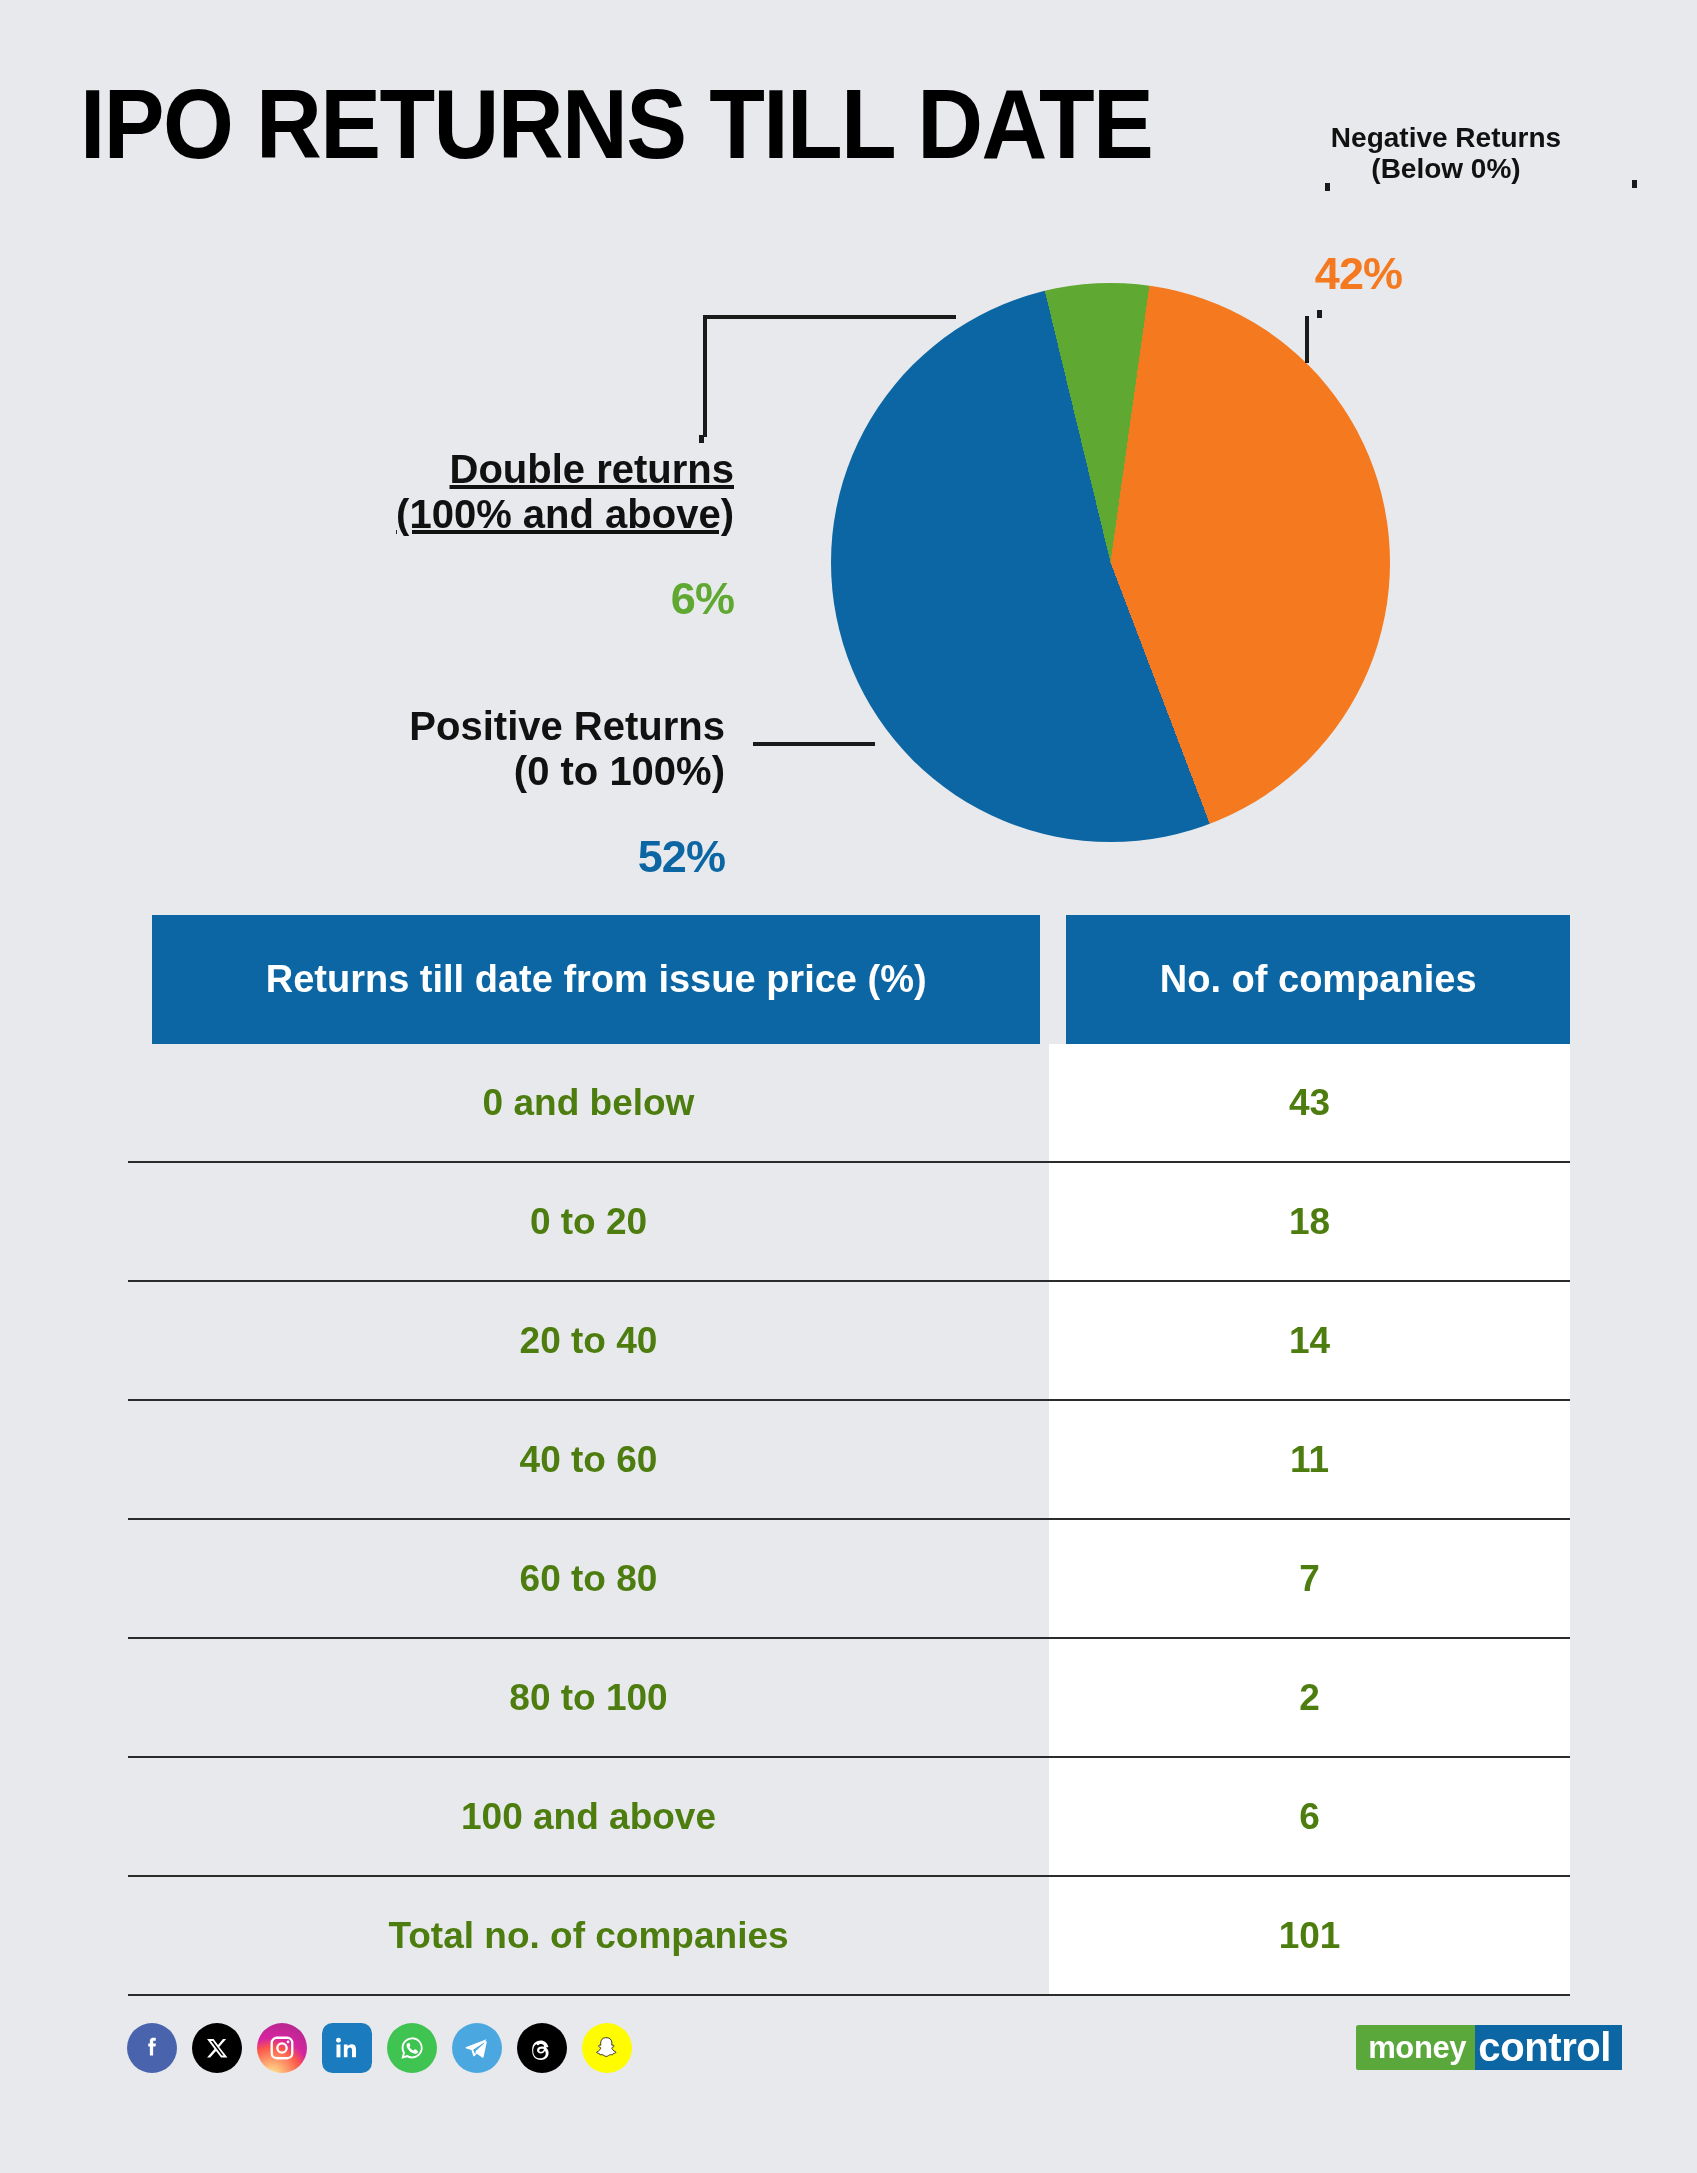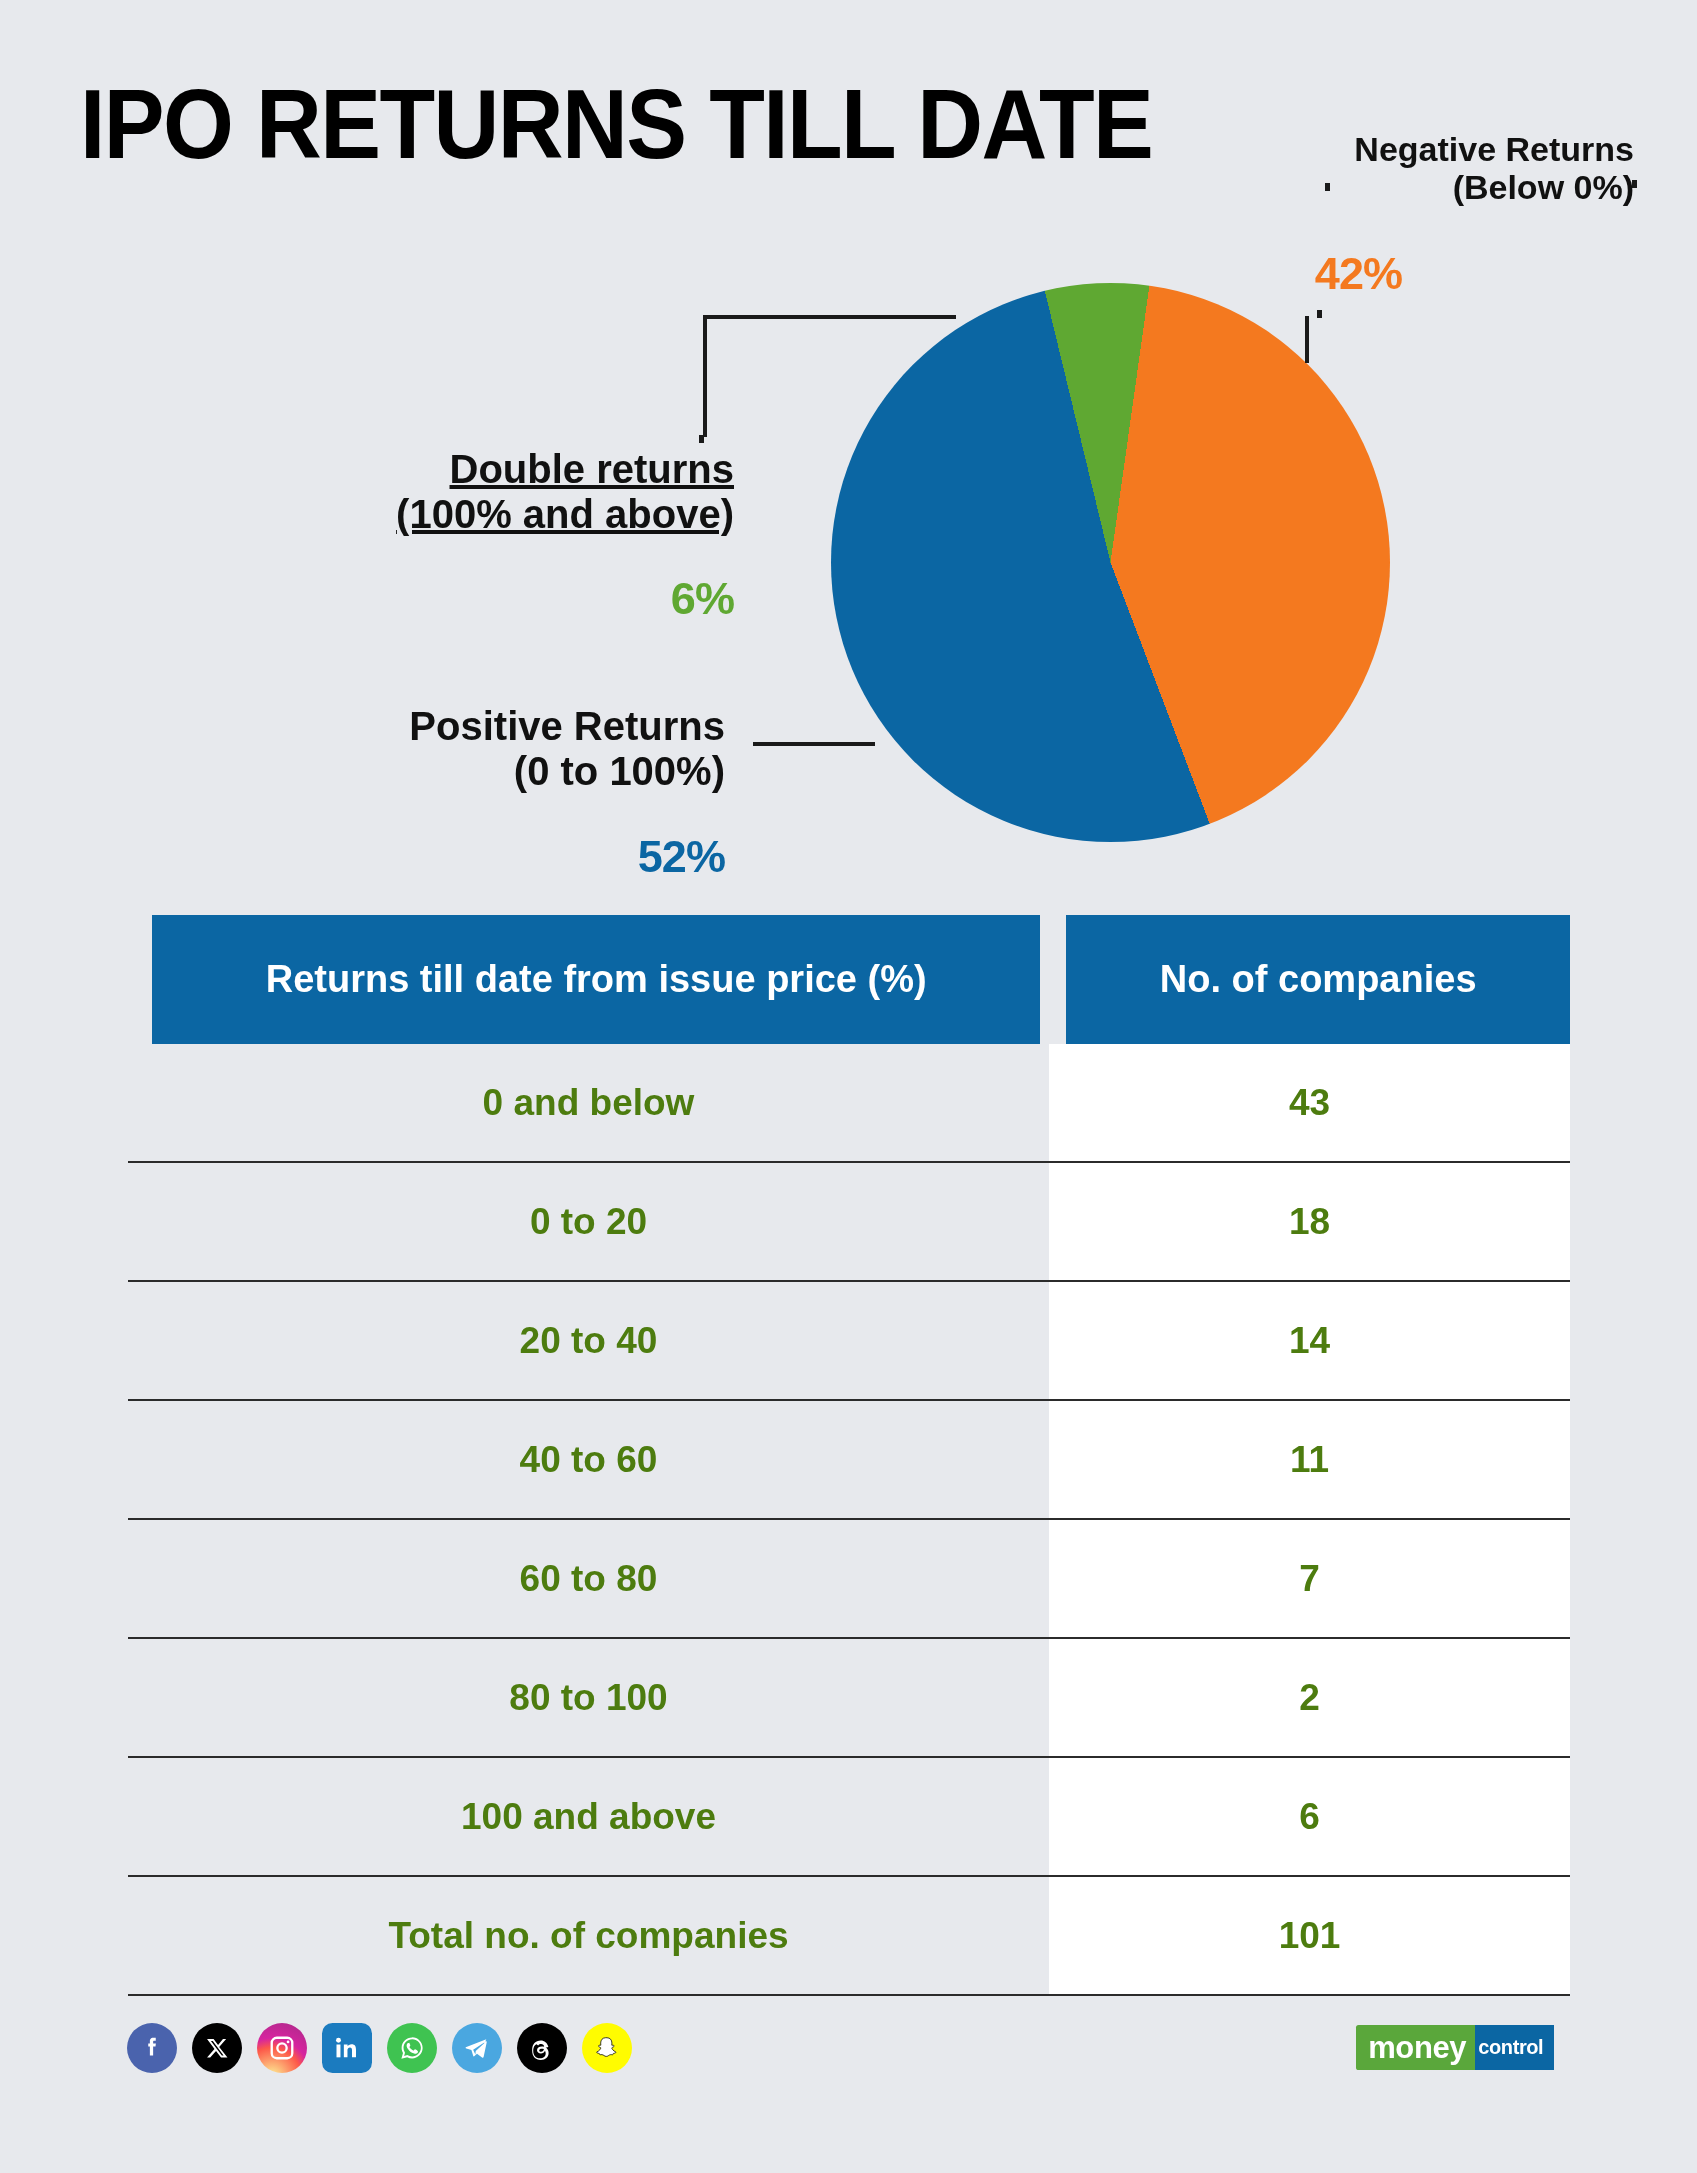--- a/index.html
+++ b/index.html
@@ -53,24 +53,24 @@
 
   .ann {
     position: absolute;
     font-family: "Liberation Sans", sans-serif;
     font-weight: 700;
     color: #111;
     line-height: 1.12;
   }
   .ann-neg {
     left: 1258px;
-    top: 130px;
+    top: 122px;
     width: 376px;
-    font-size: 34px;
-    text-align: right;
+    font-size: 28px;
+    text-align: center;
   }
   .pct {
     font-weight: 700;
     letter-spacing: -0.9px;
   }
   .pct-neg {
     position: absolute;
     left: 1258px;
     top: 248px;
     width: 201px;
@@ -217,21 +217,21 @@
     font-weight: 700;
     display: flex;
     align-items: center;
     padding: 0 8.7px 0 12.2px;
     letter-spacing: -0.4px;
     border-radius: 2.6px 0 0 2.6px;
   }
   .logo-control {
     background: #0b66a3;
     color: #ffffff;
-    font-size: 20px;
+    font-size: 40px;
     font-weight: 700;
     display: flex;
     align-items: center;
     padding: 0 10.5px 0 3.5px;
     letter-spacing: -0.4px;
   }
 </style>
 </head>
 <body>
 

